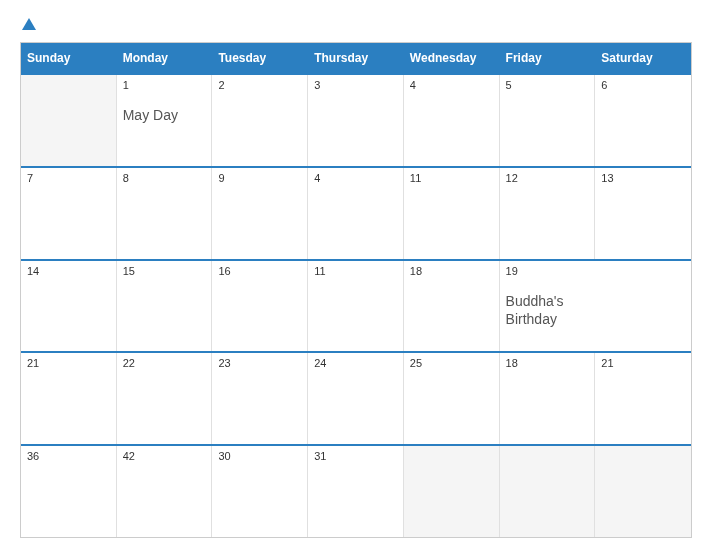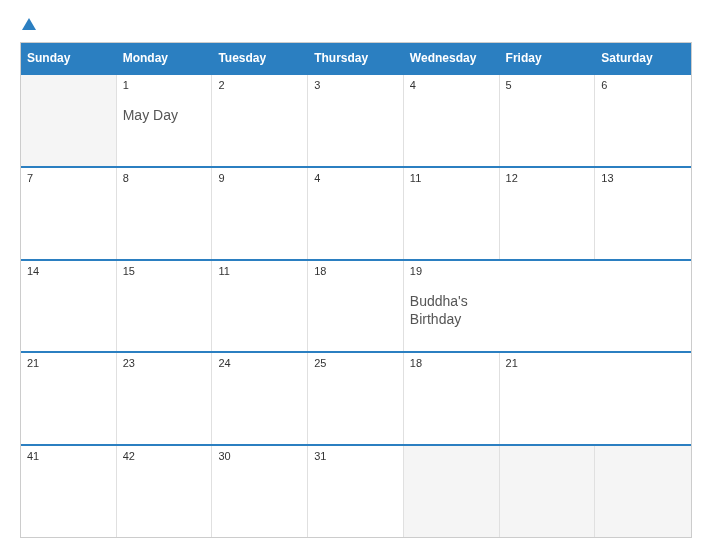--- a/index.html
+++ b/index.html
@@ -196,53 +196,59 @@
           </div>
         </div>
         <div class="cal-week">
           <div class="cal-cell">
             <span class="day-number">14</span>
           </div>
           <div class="cal-cell">
             <span class="day-number">15</span>
           </div>
           <div class="cal-cell">
+            <span class="day-number">16</span>
+          </div>
+          <div class="cal-cell">
             <span class="day-number">11</span>
           </div>
           <div class="cal-cell">
             <span class="day-number">18</span>
           </div>
           <div class="cal-cell">
             <span class="day-number">19</span>
             <span class="event-label">Buddha's Birthday</span>
           </div>
         </div>
         <div class="cal-week">
           <div class="cal-cell">
             <span class="day-number">21</span>
           </div>
           <div class="cal-cell">
+            <span class="day-number">22</span>
+          </div>
+          <div class="cal-cell">
             <span class="day-number">23</span>
           </div>
           <div class="cal-cell">
             <span class="day-number">24</span>
           </div>
           <div class="cal-cell">
             <span class="day-number">25</span>
           </div>
           <div class="cal-cell">
             <span class="day-number">18</span>
           </div>
           <div class="cal-cell">
             <span class="day-number">21</span>
           </div>
         </div>
         <div class="cal-week">
           <div class="cal-cell">
-            <span class="day-number">41</span>
+            <span class="day-number">36</span>
           </div>
           <div class="cal-cell">
             <span class="day-number">42</span>
           </div>
           <div class="cal-cell">
             <span class="day-number">30</span>
           </div>
           <div class="cal-cell">
             <span class="day-number">31</span>
           </div>

